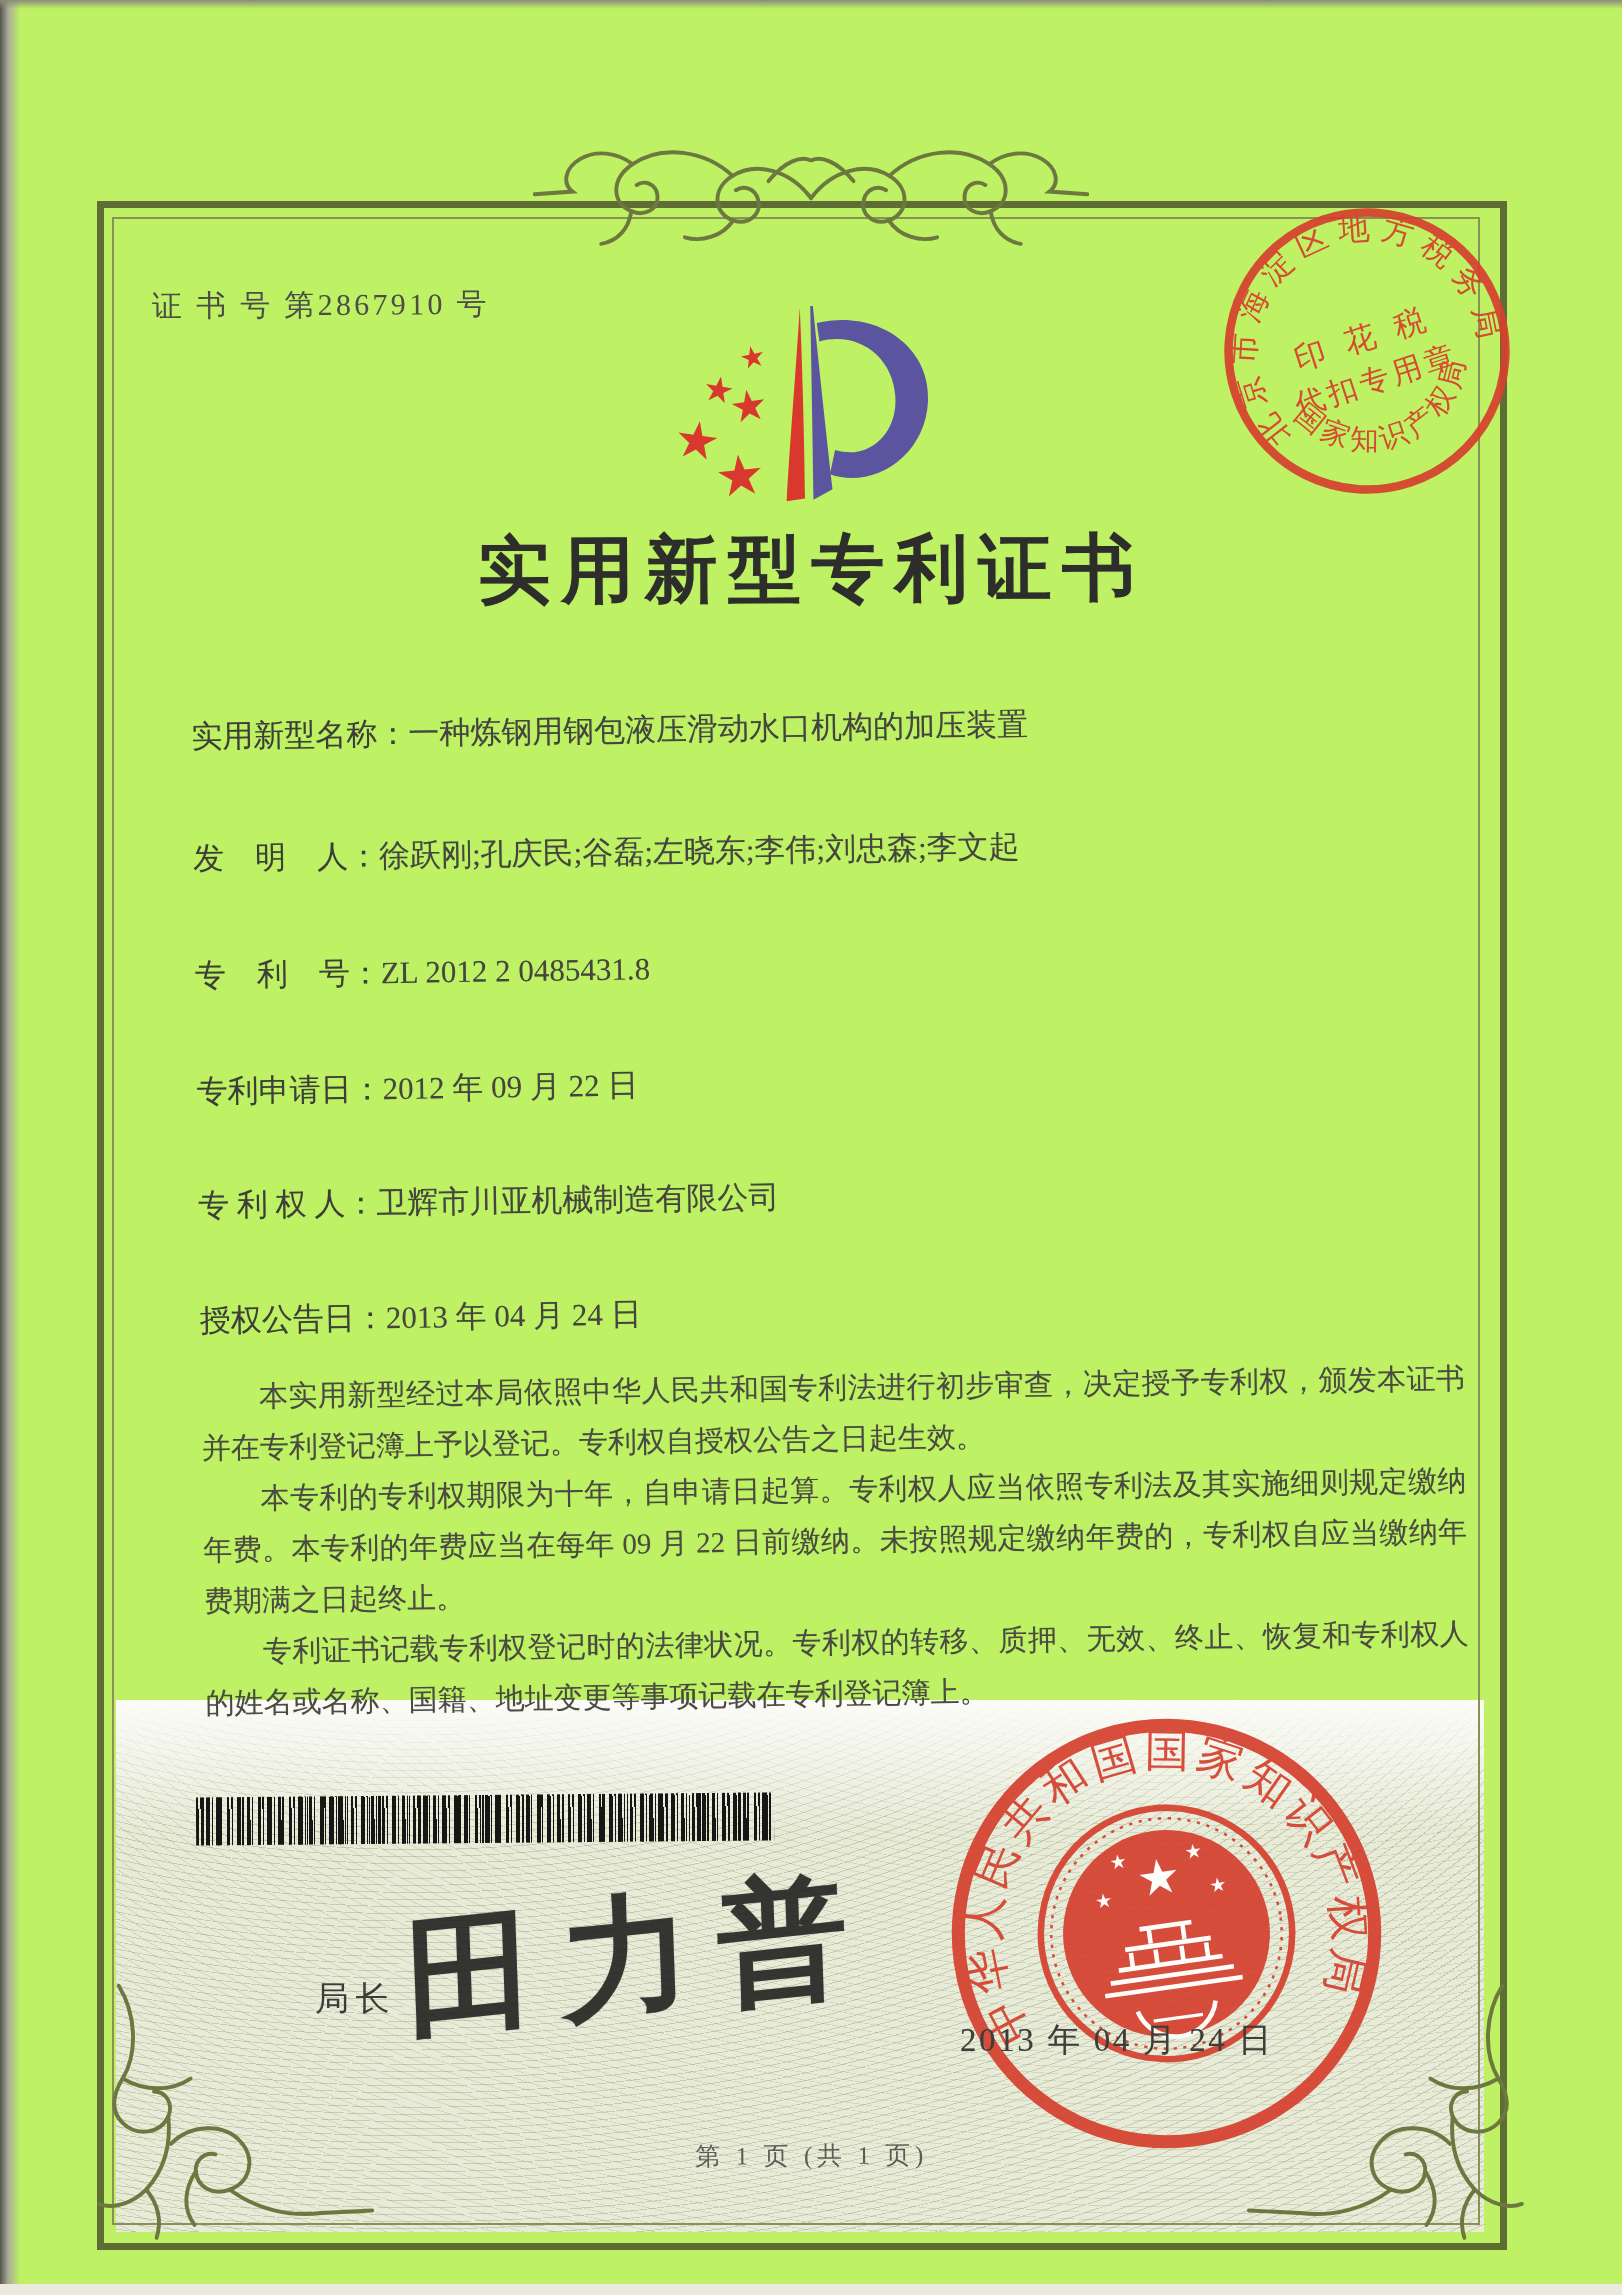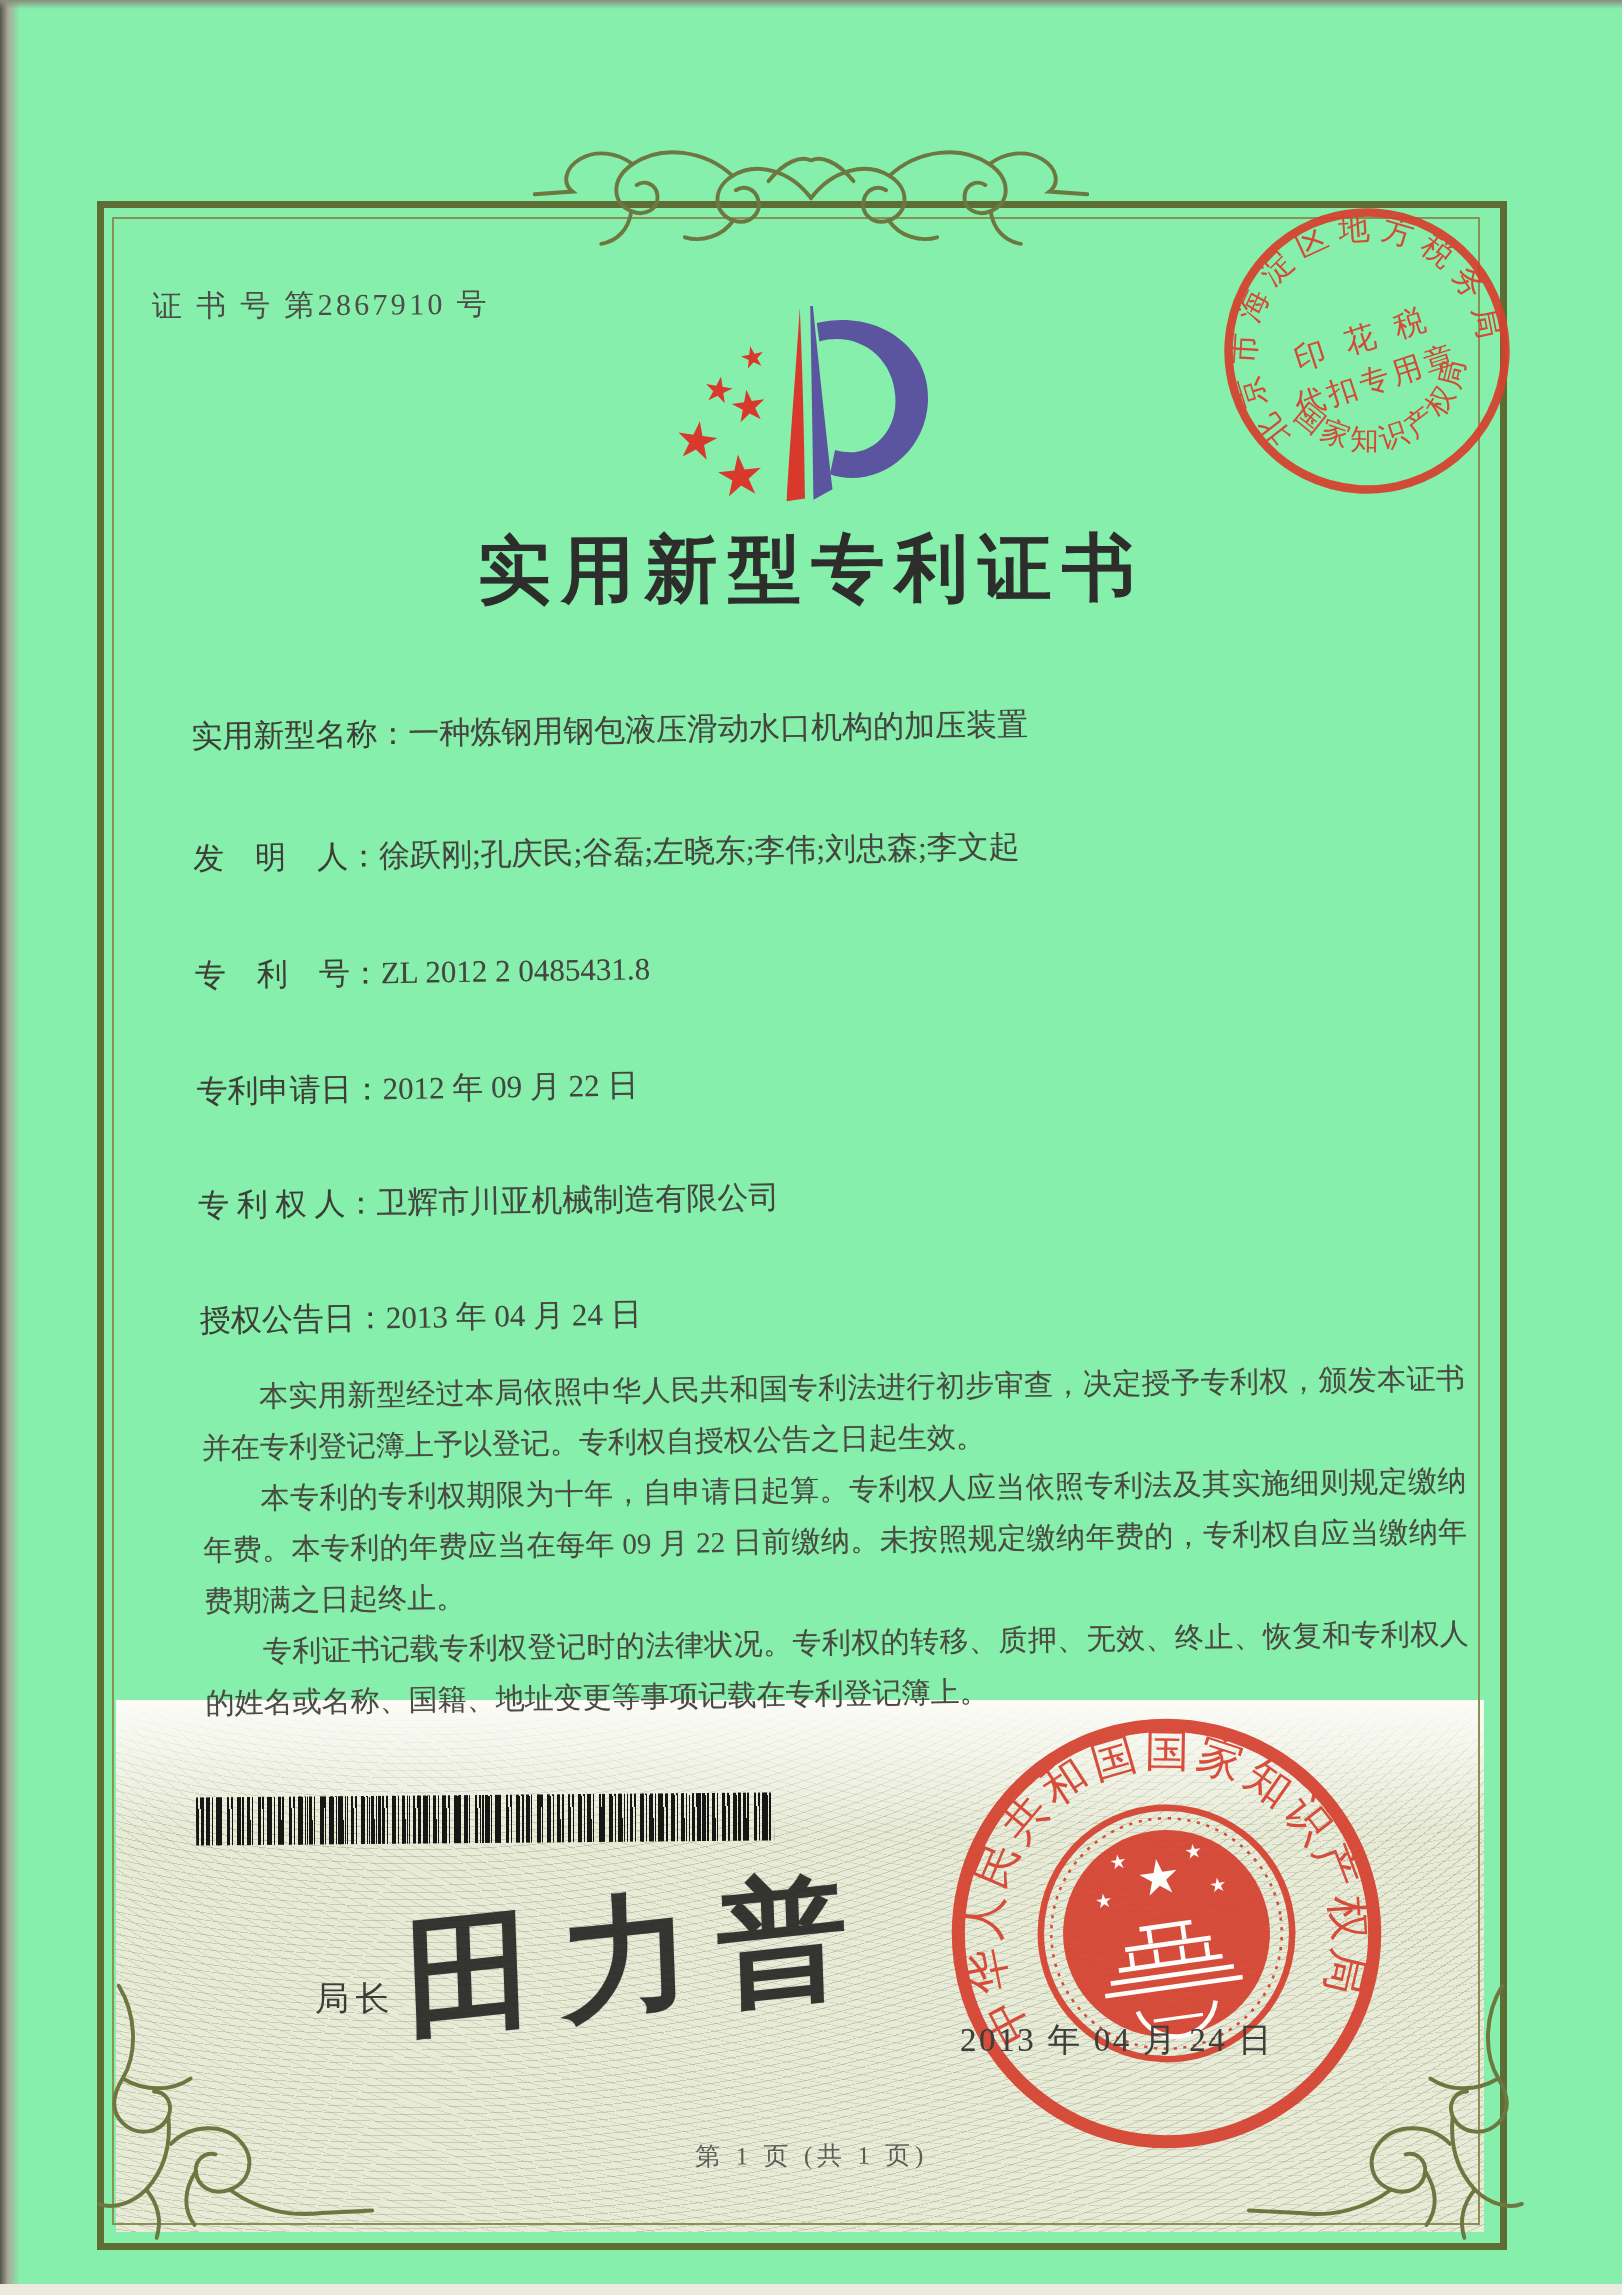--- a/index.html
+++ b/index.html
@@ -1,16 +1,16 @@
 <!DOCTYPE html>
 <html style="font-size:10.5px"><head>
 <meta charset="utf-8">
 <style>
   html,body{margin:0;padding:0;background:#eceadf;}
-  .page{position:relative;width:1623px;height:2284px;background:#86efac;overflow:hidden;
+  .page{position:relative;width:1623px;height:2284px;background:#bef264;overflow:hidden;
         font-family:"Liberation Serif","DejaVu Serif",serif;color:#3a3a38;}
   .scan-edge-left{position:absolute;left:0;top:0;width:19.6px;height:100%;
         background:linear-gradient(90deg,#55554a 0%,#a9a89a 40%,rgba(252,252,248,0) 100%);z-index:9;}
   .scan-edge-top{position:absolute;left:0;top:0;width:100%;height:9.2px;
         background:linear-gradient(180deg,#8b8a7c 0%,rgba(252,252,248,0) 100%);z-index:9;}
 
   
   .frame-outer{position:absolute;left:97px;top:201px;width:1396px;height:2035px;
         border:7.2px solid #5e6d34;z-index:2;}
   .frame-inner{position:absolute;left:112px;top:217px;width:1364px;height:2004px;

